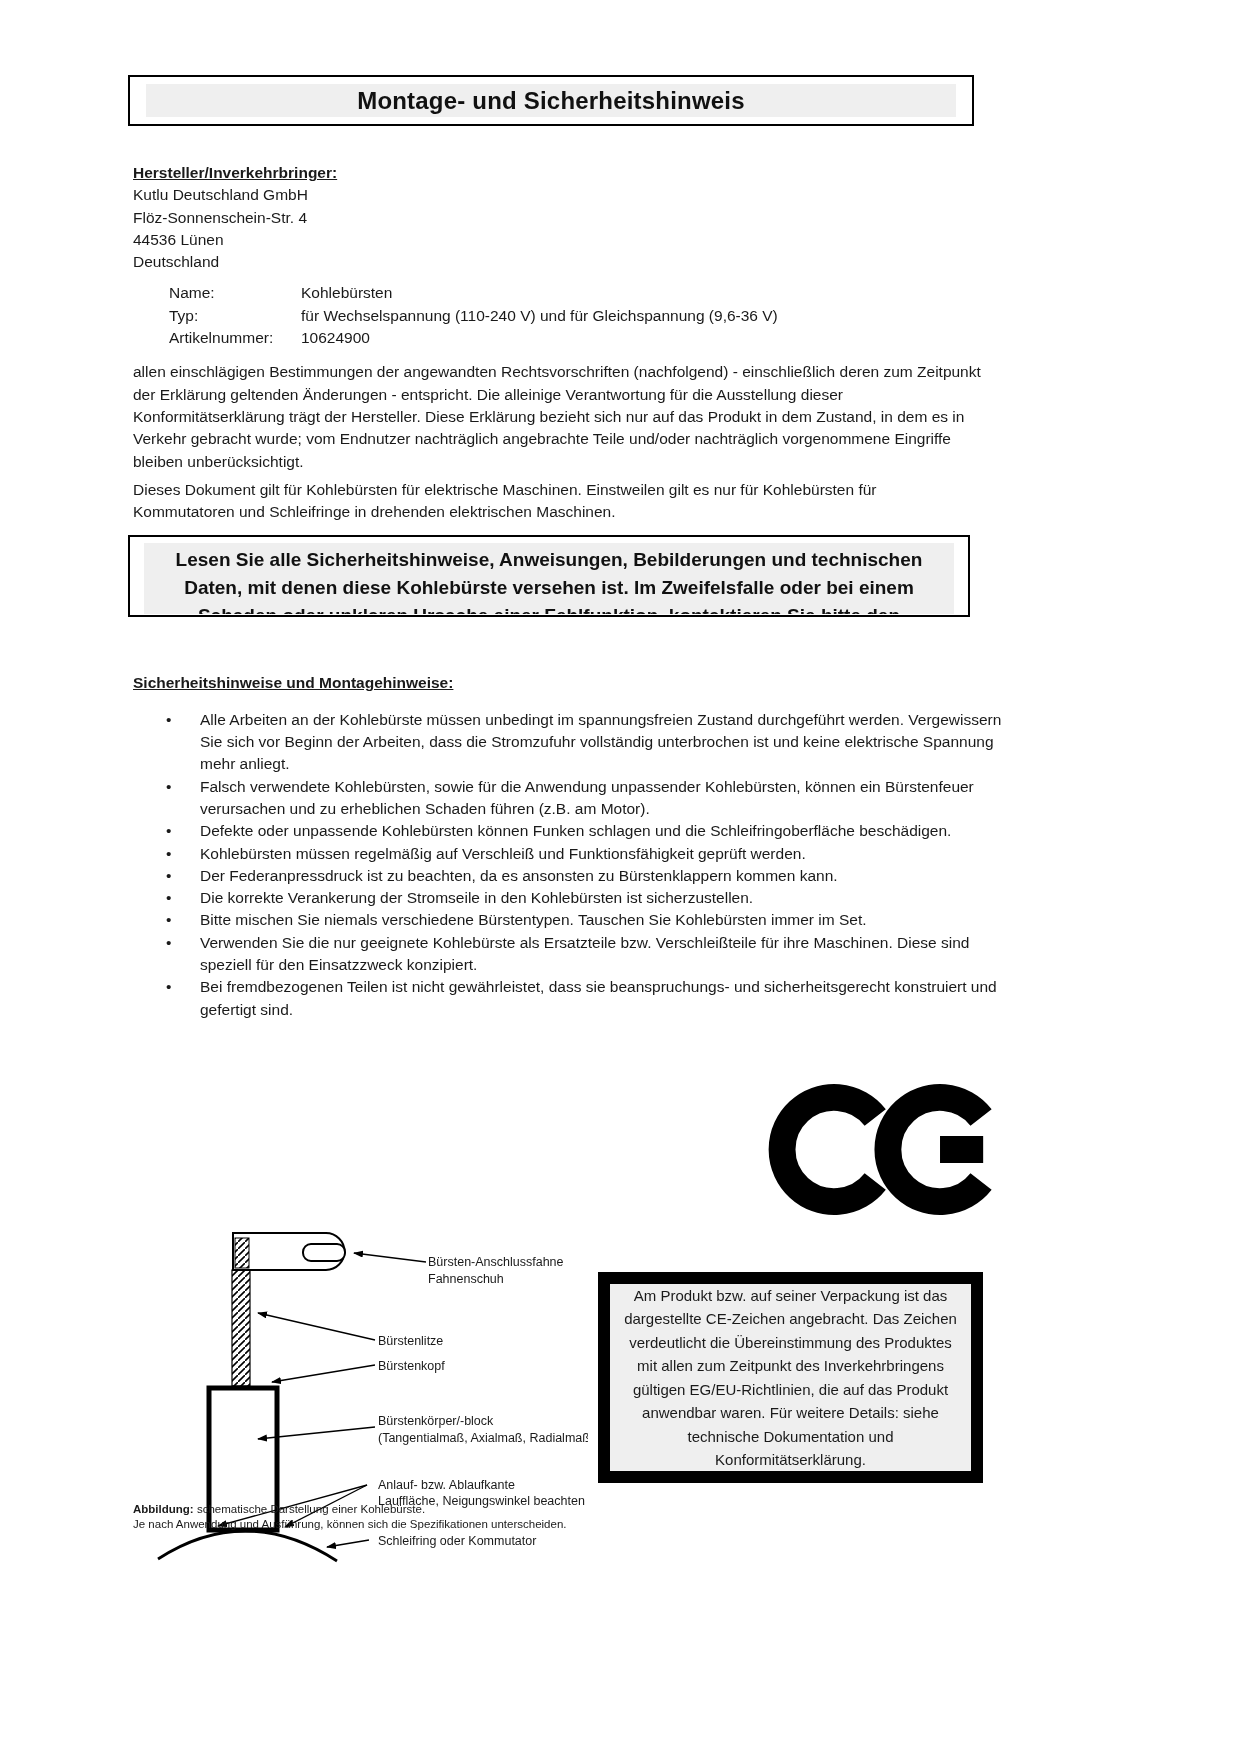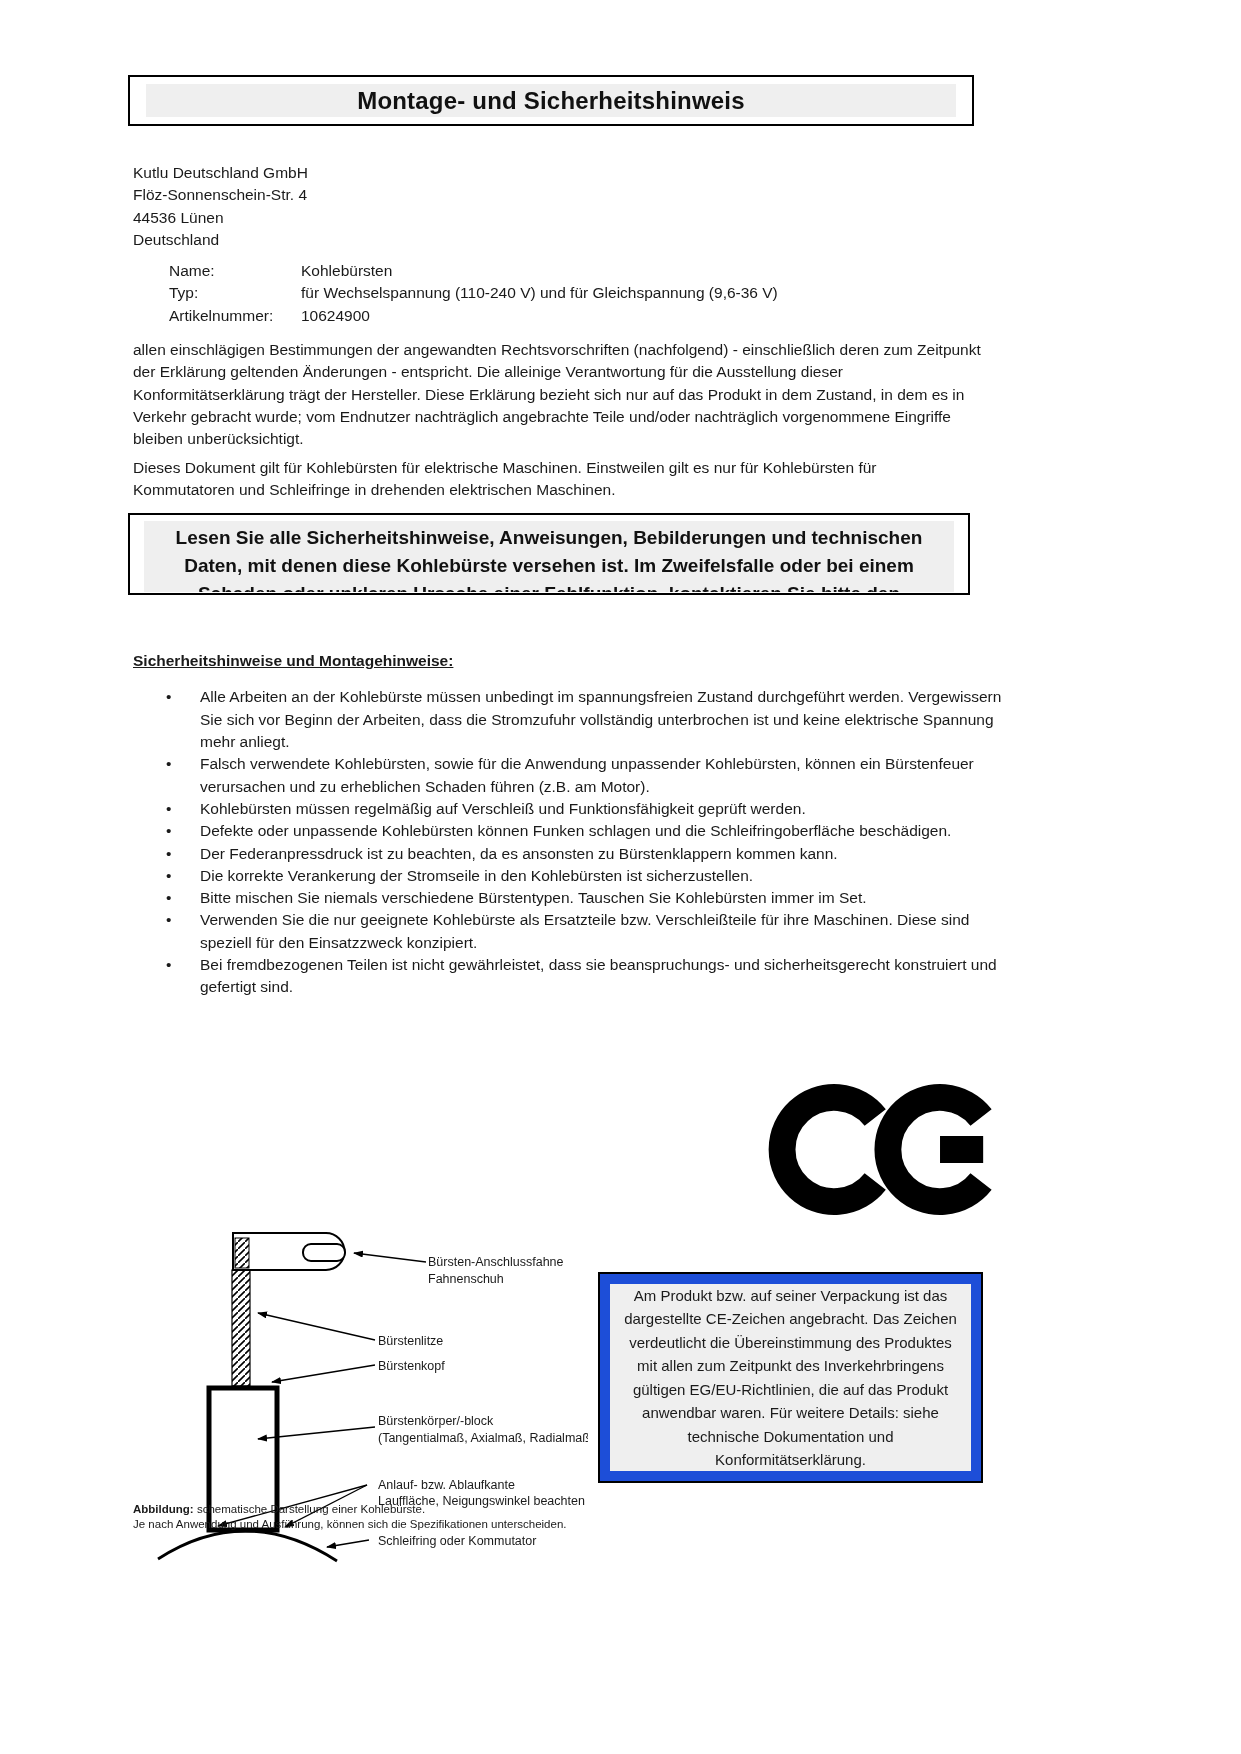--- a/index.html
+++ b/index.html
@@ -34,37 +34,38 @@
   ul.bullets li::before{content:"\2022";position:absolute;left:33px;top:0;}
 
   
   .figure-svg{position:absolute;left:133px;top:1228px;}
   .figure-svg text{font-family:"Liberation Sans",sans-serif;font-size:12.5px;fill:#1a1a1a;}
   .figure-caption{position:absolute;left:133px;top:1502px;font-size:11.5px;line-height:15px;color:#1a1a1a;}
   .cap-bold{font-weight:bold;}
 
   .ce-mark{position:absolute;left:765px;top:1068px;}
 
-  .ce-box{position:absolute;left:598px;top:1272px;width:381px;height:207px;border:2px solid #000;background:#1d4ed8;}
+  .ce-box{position:absolute;left:598px;top:1272px;width:381px;height:207px;border:2px solid #000;background:#000000;}
   .ce-box-inner{margin:10px;background:#efefef;height:187px;display:flex;align-items:center;}
   .ce-box-text{padding:2px 10px;text-align:center;font-size:15px;line-height:23.5px;color:#1a1a1a;}
 </style>
 </head>
 <body>
 
 <div class="page">
 
   <div class="title-box">
     <div class="title-inner">
       <h1>Montage- und Sicherheitshinweis</h1>
     </div>
   </div>
 
   <div class="content">
 
+    <p class="h-underline">Hersteller/Inverkehrbringer:</p>
     <div class="addr">
       <div>Kutlu Deutschland GmbH</div>
       <div>Flöz-Sonnenschein-Str. 4</div>
       <div>44536 Lünen</div>
       <div>Deutschland</div>
     </div>
 
     <div class="kv">
       <div class="kv-row">
         <span class="kv-label">Name:</span>
@@ -87,22 +88,22 @@
       <div class="warning-inner">
         <div class="warning-text">Lesen Sie alle Sicherheitshinweise, Anweisungen, Bebilderungen und technischen Daten, mit denen diese Kohlebürste versehen ist. Im Zweifelsfalle oder bei einem Schaden oder unklaren Ursache einer Fehlfunktion, kontaktieren Sie bitte den</div>
       </div>
     </div>
 
     <p class="h-underline h2-gap">Sicherheitshinweise und Montagehinweise:</p>
 
     <ul class="bullets">
       <li>Alle Arbeiten an der Kohlebürste müssen unbedingt im spannungsfreien Zustand durchgeführt werden. Vergewissern Sie sich vor Beginn der Arbeiten, dass die Stromzufuhr vollständig unterbrochen ist und keine elektrische Spannung mehr anliegt.</li>
       <li>Falsch verwendete Kohlebürsten, sowie für die Anwendung unpassender Kohlebürsten, können ein Bürstenfeuer verursachen und zu erheblichen Schaden führen (z.B. am Motor).</li>
+      <li>Defekte oder unpassende Kohlebürsten können Funken schlagen und die Schleifringoberfläche beschädigen.</li>
       <li>Kohlebürsten müssen regelmäßig auf Verschleiß und Funktionsfähigkeit geprüft werden.</li>
-      <li>Defekte oder unpassende Kohlebürsten können Funken schlagen und die Schleifringoberfläche beschädigen.</li>
       <li>Der Federanpressdruck ist zu beachten, da es ansonsten zu Bürstenklappern kommen kann.</li>
       <li>Die korrekte Verankerung der Stromseile in den Kohlebürsten ist sicherzustellen.</li>
       <li>Bitte mischen Sie niemals verschiedene Bürstentypen. Tauschen Sie Kohlebürsten immer im Set.</li>
       <li>Verwenden Sie die nur geeignete Kohlebürste als Ersatzteile bzw. Verschleißteile für ihre Maschinen. Diese sind speziell für den Einsatzzweck konzipiert.</li>
       <li>Bei fremdbezogenen Teilen ist nicht gewährleistet, dass sie beanspruchungs- und sicherheitsgerecht konstruiert und gefertigt sind.</li>
     </ul>
   </div>
 
   <svg class="figure-svg" width="455" height="345" viewBox="0 0 455 345" xmlns="http://www.w3.org/2000/svg">
     <defs>

